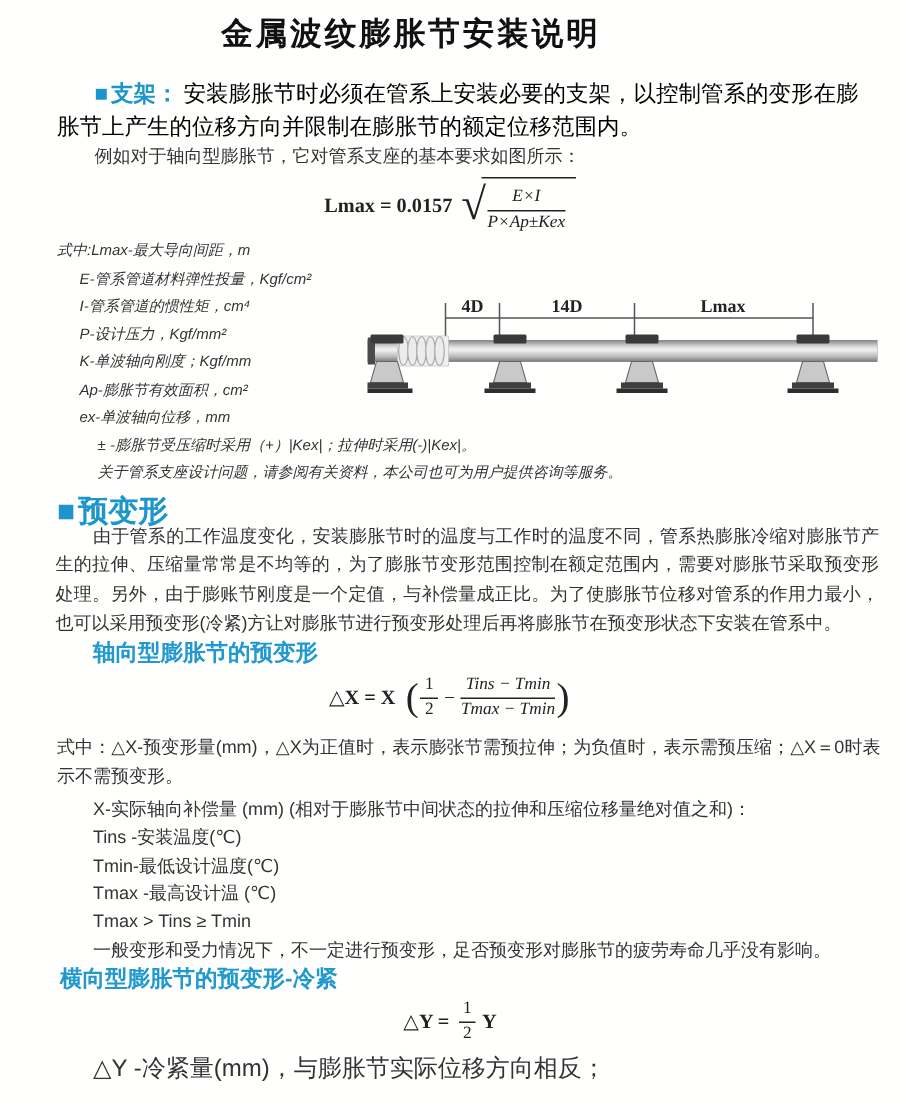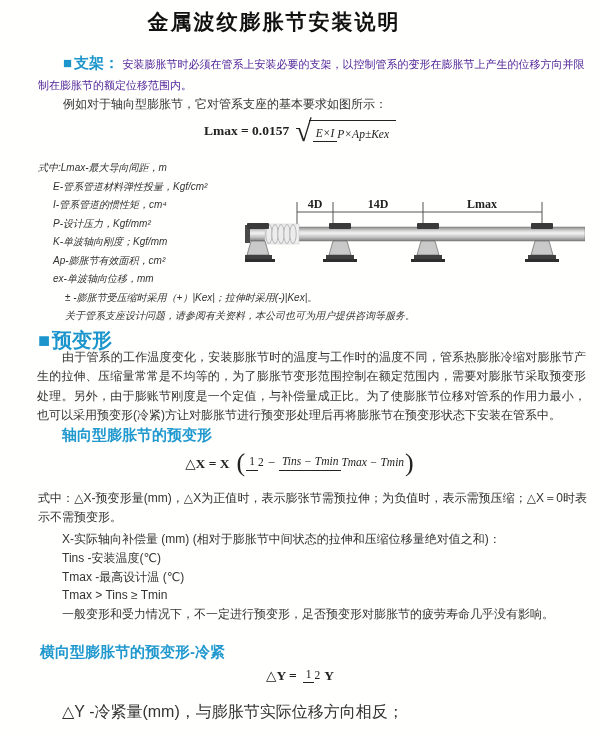--- a/index.html
+++ b/index.html
@@ -1,21 +1,21 @@
 <!DOCTYPE html>
 <html><head>
 <meta charset="utf-8">
 <style>
   html,body{margin:0;padding:0;background:#ffffff;}
   .page{position:relative;width:600px;height:737px;background:#fffffe;overflow:hidden;
         font-family:"Liberation Sans","DejaVu Sans",sans-serif;color:#333;}
   .abs{position:absolute;}
   .title{top:8px;left:0;width:548px;text-align:center;font-size:21px;font-weight:bold;
          color:#111;letter-spacing:2px;margin:0;}
-  .body-text{font-size:11px;color:#4c1d95;}
+  .body-text{font-size:15px;color:#000000;}
   .para{font-size:12px;line-height:21px;color:#333;}
   .justify{text-align:justify;}
   .marker{margin-right:2px;}
   .sec-head-inline{color:#1b95cb;font-size:15px;font-weight:bold;}
   .sec1{top:52px;left:38px;width:548px;text-indent:25px;}
   .example{top:94px;left:63px;}
   .sec2-head{top:327px;left:38px;color:#1b95cb;font-size:20px;font-weight:bold;}
   .sec2-para{top:348px;left:37px;width:549px;line-height:19.4px;text-indent:25px;}
   .sub-head{color:#2199cf;font-size:15px;font-weight:bold;}
   .axial-head{top:426px;left:62px;}
@@ -28,21 +28,21 @@
   
   .formula{left:0;width:600px;text-align:center;
            font-family:"Liberation Serif","DejaVu Serif",serif;color:#222;}
   .f-row{display:inline-flex;align-items:center;}
   .f-lhs{font-weight:bold;font-size:13.5px;margin-right:6px;}
   .formula1{top:118px;}
   .formula2{top:450px;}
   .formula3{top:666px;}
   .rad{font-size:30px;line-height:26px;font-weight:400;margin-right:-3px;}
   .radicand{display:inline-block;border-top:1.6px solid #222;padding:2px 7px 0 4px;}
-  .frac{display:inline-flex;flex-direction:row;font-size:11.5px;line-height:1.2;
+  .frac{display:inline-flex;flex-direction:column;font-size:11.5px;line-height:1.2;
         text-align:center;}
   .frac .num{border-bottom:1px solid #222;padding:0 3px 1px;}
   .frac .den{padding-top:1px;}
   .italic{font-style:italic;}
   .paren{font-size:26px;font-weight:400;line-height:1;margin:0 1px;}
   .minus{font-size:13px;margin:0 4px;}
   .f-rhs{font-weight:bold;font-size:13.5px;margin-left:4px;}
   
   .axial-intro{top:489px;left:38px;width:549px;font-size:12px;line-height:18.5px;}
   .axial-list{top:530px;left:38px;width:555px;}
@@ -173,20 +173,21 @@
       </span>
       <span class="paren">)</span>
     </span>
   </div>
 
   <div class="abs axial-intro justify">式中：△X-预变形量(mm)，△X为正值时，表示膨张节需预拉伸；为负值时，表示需预压缩；△X＝0时表示不需预变形。</div>
 
   <div class="abs axial-list">
     <div class="axial-item">X-实际轴向补偿量 (mm) (相对于膨胀节中间状态的拉伸和压缩位移量绝对值之和)：</div>
     <div class="axial-item">Tins -安装温度(℃)</div>
+    <div class="axial-item">Tmin-最低设计温度(℃)</div>
     <div class="axial-item">Tmax -最高设计温 (℃)</div>
     <div class="axial-item">Tmax &gt; Tins ≥ Tmin</div>
     <div class="axial-item">一般变形和受力情况下，不一定进行预变形，足否预变形对膨胀节的疲劳寿命几乎没有影响。</div>
   </div>
 
   <div class="abs sub-head lateral-head">横向型膨胀节的预变形-冷紧</div>
 
   <div class="abs formula formula3">
     <span class="f-row">
       <span class="f-lhs">△Y =</span>

